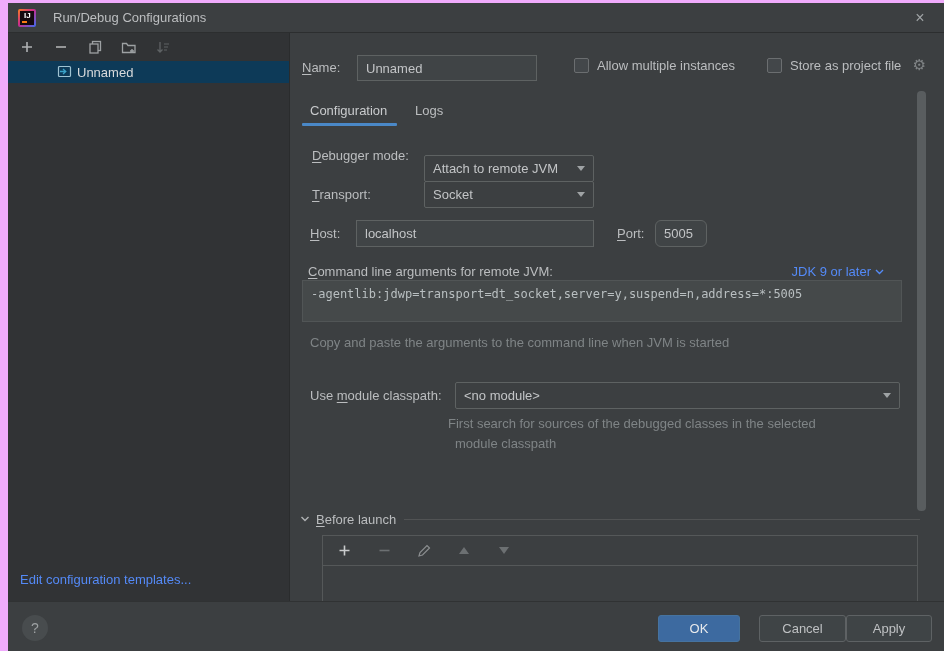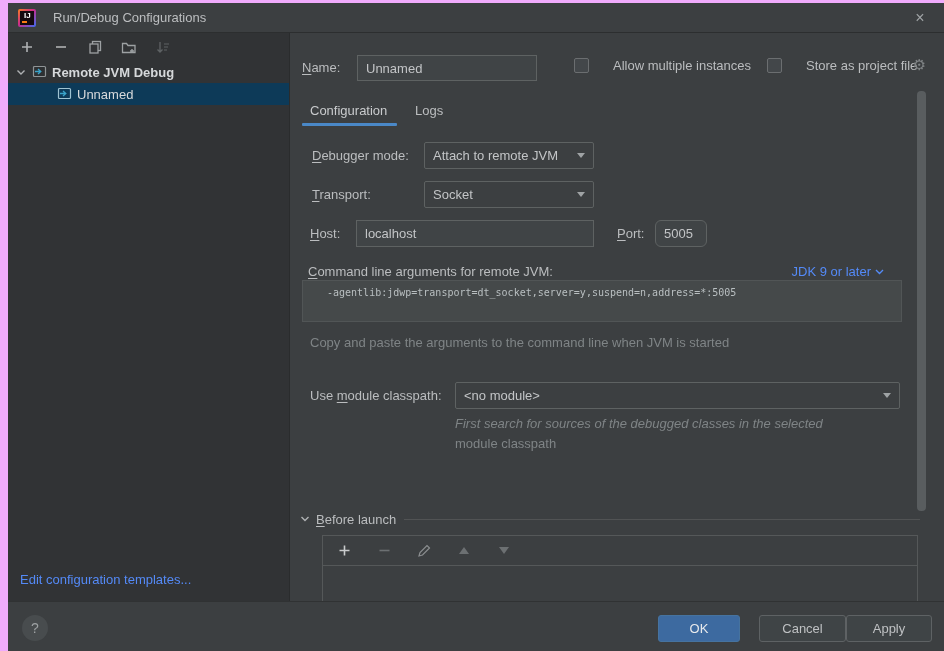--- a/index.html
+++ b/index.html
@@ -25,25 +25,25 @@
   .tree-child { padding-left:48px; background:#0d3a58; color:#d8dadc; }
   .edit-link { position:absolute; left:12px; bottom:14px; color:#548af7; cursor:pointer; }
 
   
   .main { position:absolute; left:282px; top:30px; right:0; bottom:50px; background:#3c3f41; overflow:hidden; }
   .lbl { color:#bbbdbf; position:absolute; white-space:nowrap; }
   u { text-decoration:underline; text-underline-offset:2px; }
   .field { position:absolute; background:#404446; border:1px solid #5e6262; color:#c3c5c7; padding:0 8px; display:flex; align-items:center; }
   .combo { position:absolute; background:#3c3f41; border:1px solid #5e6262; border-radius:2px; color:#c3c5c7; padding:0 8px; display:flex; align-items:center; cursor:pointer; }
   .combo .arrow { margin-left:auto; width:0; height:0; border-left:4px solid transparent; border-right:4px solid transparent; border-top:5px solid #9fa3a5; }
-  .cb-group { position:absolute; display:flex; align-items:flex-end; gap:24px; cursor:pointer; }
+  .cb-group { position:absolute; display:flex; align-items:flex-end; gap:8px; cursor:pointer; }
   .cb { width:15px; height:15px; border:1px solid #6b6e70; border-radius:2px; background:#43474a; flex:0 0 auto; }
   .tab { position:absolute; color:#bbbdbf; cursor:pointer; }
   .tab-underline { position:absolute; height:3px; background:#4a88c7; border-radius:1px; }
-  .cmd-area { position:absolute; background:#45494a; border:1px solid #515556; color:#b9bfc1; font-family:"DejaVu Sans Mono","Liberation Mono",monospace; font-size:10px; padding:6px 24px; }
+  .cmd-area { position:absolute; background:#45494a; border:1px solid #515556; color:#b9bfc1; font-family:"DejaVu Sans Mono","Liberation Mono",monospace; font-size:12px; padding:6px 8px; }
   .hint { color:#7f8486; position:absolute; white-space:nowrap; }
   .jdk-link { position:absolute; color:#548af7; cursor:pointer; display:flex; align-items:center; gap:4px; }
   .bl-line { position:absolute; height:1px; background:#515354; }
   .bl-box { position:absolute; border:1px solid #555859; }
   .bl-toolbar { height:30px; border-bottom:1px solid #555859; display:flex; align-items:center; padding-left:12px; gap:22px; }
   .scrollthumb { position:absolute; width:9px; background:#595d5f; border-radius:4px; }
 
   
   .footer { position:absolute; left:0; right:0; bottom:0; height:50px; background:#3c3f41; border-top:1px solid #303233; }
   .help-btn { position:absolute; left:14px; top:13px; width:26px; height:26px; border-radius:50%; background:#484c4e; color:#9da1a3; font-size:14px; display:flex; align-items:center; justify-content:center; cursor:pointer; }
@@ -94,34 +94,20 @@
             </svg>
         </span>
         <span class="tbtn">
           <svg width="15" height="15" viewBox="0 0 15 15">
               <path d="M4 2v10M1.5 9.5L4 12l2.5-2.5" fill="none" stroke="#5f6365" stroke-width="1.3"></path>
               <path d="M8 4h5M8 7h4M8 10h3" stroke="#5f6365" stroke-width="1.2"></path>
             </svg>
         </span>
       </div>
 
-      <div class="tree-row tree-group">
-        <span>
-          <svg width="10" height="8" viewBox="0 0 10 8">
-              <path d="M1.5 2.5L5 6l3.5-3.5" fill="none" stroke="#afb1b3" stroke-width="1.4"></path>
-            </svg>
-        </span>
-        <span>
-          <svg width="16" height="14" viewBox="0 0 16 14">
-              <rect x="2.5" y="1.5" width="12" height="10" rx="1" fill="#2d3032" stroke="#8f9496" stroke-width="1.2"></rect>
-              <path d="M4 6.5h5M7 4l2.8 2.5L7 9" fill="none" stroke="#3aa3c9" stroke-width="1.3"></path>
-            </svg>
-        </span>
-        <span>Remote JVM Debug</span>
-      </div>
 
       <div class="tree-row tree-child">
         <span>
           <svg width="16" height="14" viewBox="0 0 16 14">
               <rect x="2.5" y="1.5" width="12" height="10" rx="1" fill="#0d3a58" stroke="#9fc3d2" stroke-width="1.2"></rect>
               <path d="M4 6.5h5M7 4l2.8 2.5L7 9" fill="none" stroke="#3aa3c9" stroke-width="1.3"></path>
             </svg>
         </span>
         <span>Unnamed</span>
       </div>
@@ -143,21 +129,21 @@
         <span class="cb"></span>
         <span>Store as project file</span>
       </div>
       <span style="position:absolute; right:18px; top:23px; color:#808486; font-size:15px;">⚙</span>
 
       <span class="tab" style="left:20px; top:70px; color:#c9cbcd;">Configuration</span>
       <span class="tab" style="left:125px; top:70px;">Logs</span>
       <div class="tab-underline" style="left:12px; top:90px; width:95px;"></div>
 
       <span class="lbl" style="left:22px; top:115px;"><u>D</u>ebugger mode:</span>
-      <div class="combo" style="left:134px; top:109px; width:170px; height:27px;">
+      <div class="combo" style="left:134px; top:122px; width:170px; height:27px;">
         <span>Attach to remote JVM</span>
         <span class="arrow"></span>
       </div>
 
       <span class="lbl" style="left:22px; top:154px;"><u>T</u>ransport:</span>
       <div class="combo" style="left:134px; top:148px; width:170px; height:27px;">
         <span>Socket</span>
         <span class="arrow"></span>
       </div>
 
@@ -180,21 +166,21 @@
       <div class="cmd-area" style="left:12px; top:247px; width:600px; height:42px;">
         <span>-agentlib:jdwp=transport=dt_socket,server=y,suspend=n,address=*:5005</span>
       </div>
       <span class="hint" style="left:20px; top:302px;">Copy and paste the arguments to the command line when JVM is started</span>
 
       <span class="lbl" style="left:20px; top:355px;">Use <u>m</u>odule classpath:</span>
       <div class="combo" style="left:165px; top:349px; width:445px; height:27px;">
         <span>&lt;no module&gt;</span>
         <span class="arrow"></span>
       </div>
-      <span class="hint" style="left:165px; top:383px;font-style:italic;">First search for sources of the debugged classes in the selected</span>
+      <span class="hint" style="left:158px; top:383px;">First search for sources of the debugged classes in the selected</span>
       <span class="hint" style="left:165px; top:403px;">module classpath</span>
 
       <span style="position:absolute; left:10px; top:482px;">
         <svg width="10" height="8" viewBox="0 0 10 8">
             <path d="M1.5 2L5 5.5 8.5 2" fill="none" stroke="#afb1b3" stroke-width="1.4"></path>
           </svg>
       </span>
       <span class="lbl" style="left:26px; top:479px;"><u>B</u>efore launch</span>
       <div class="bl-line" style="left:114px; right:24px; top:486px;"></div>
 

